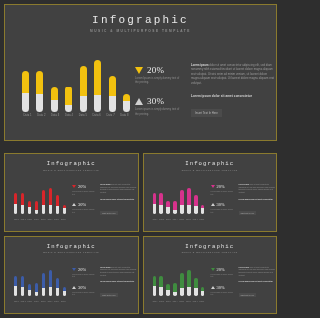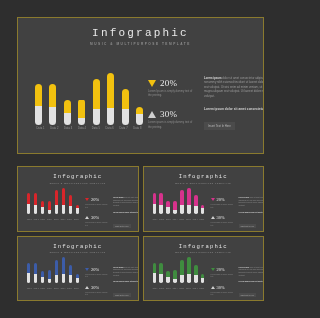--- a/index.html
+++ b/index.html
@@ -10,21 +10,21 @@
     overflow: hidden;
     background: #2e2e2e;
     font-family: "Liberation Sans", sans-serif;
   }
 
   #root {
     position: relative;
     width: 281px;
     height: 318px;
     background: #2e2e2e;
-    padding: 17px;
+    padding: 4px;
     display: flex;
     flex-direction: column;
     gap: 12px;
   }
 
   
   .panel {
     position: relative;
     background: #414141;
     border: 1px solid #8a7a2e;

